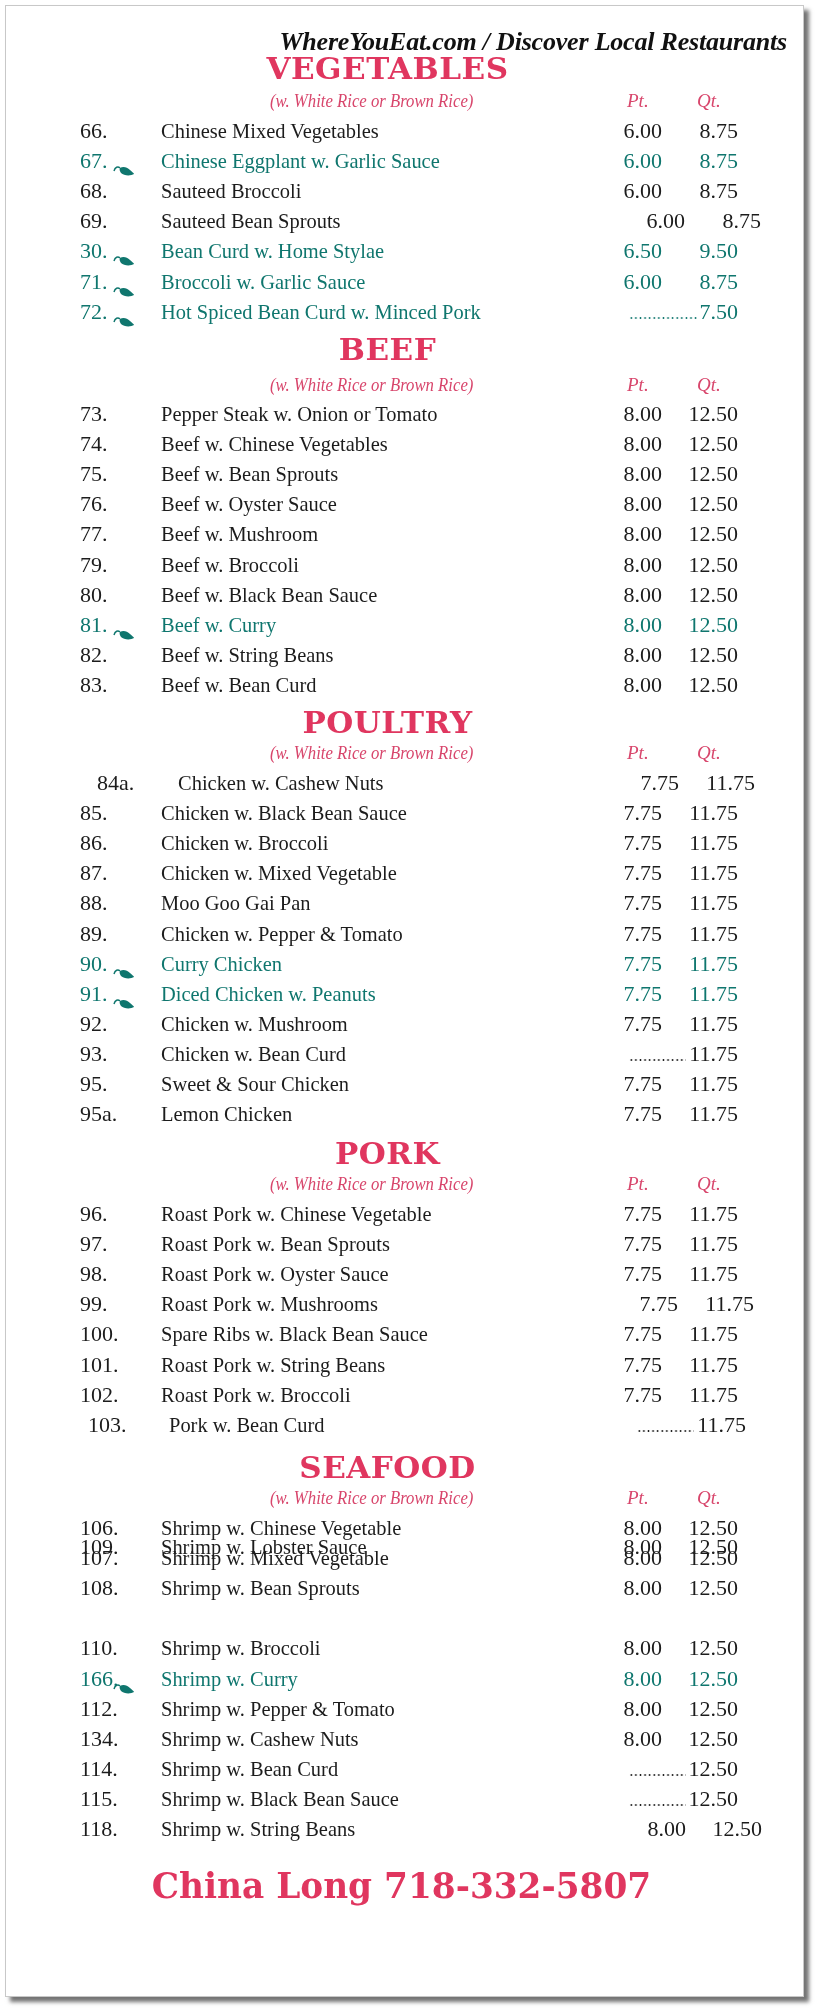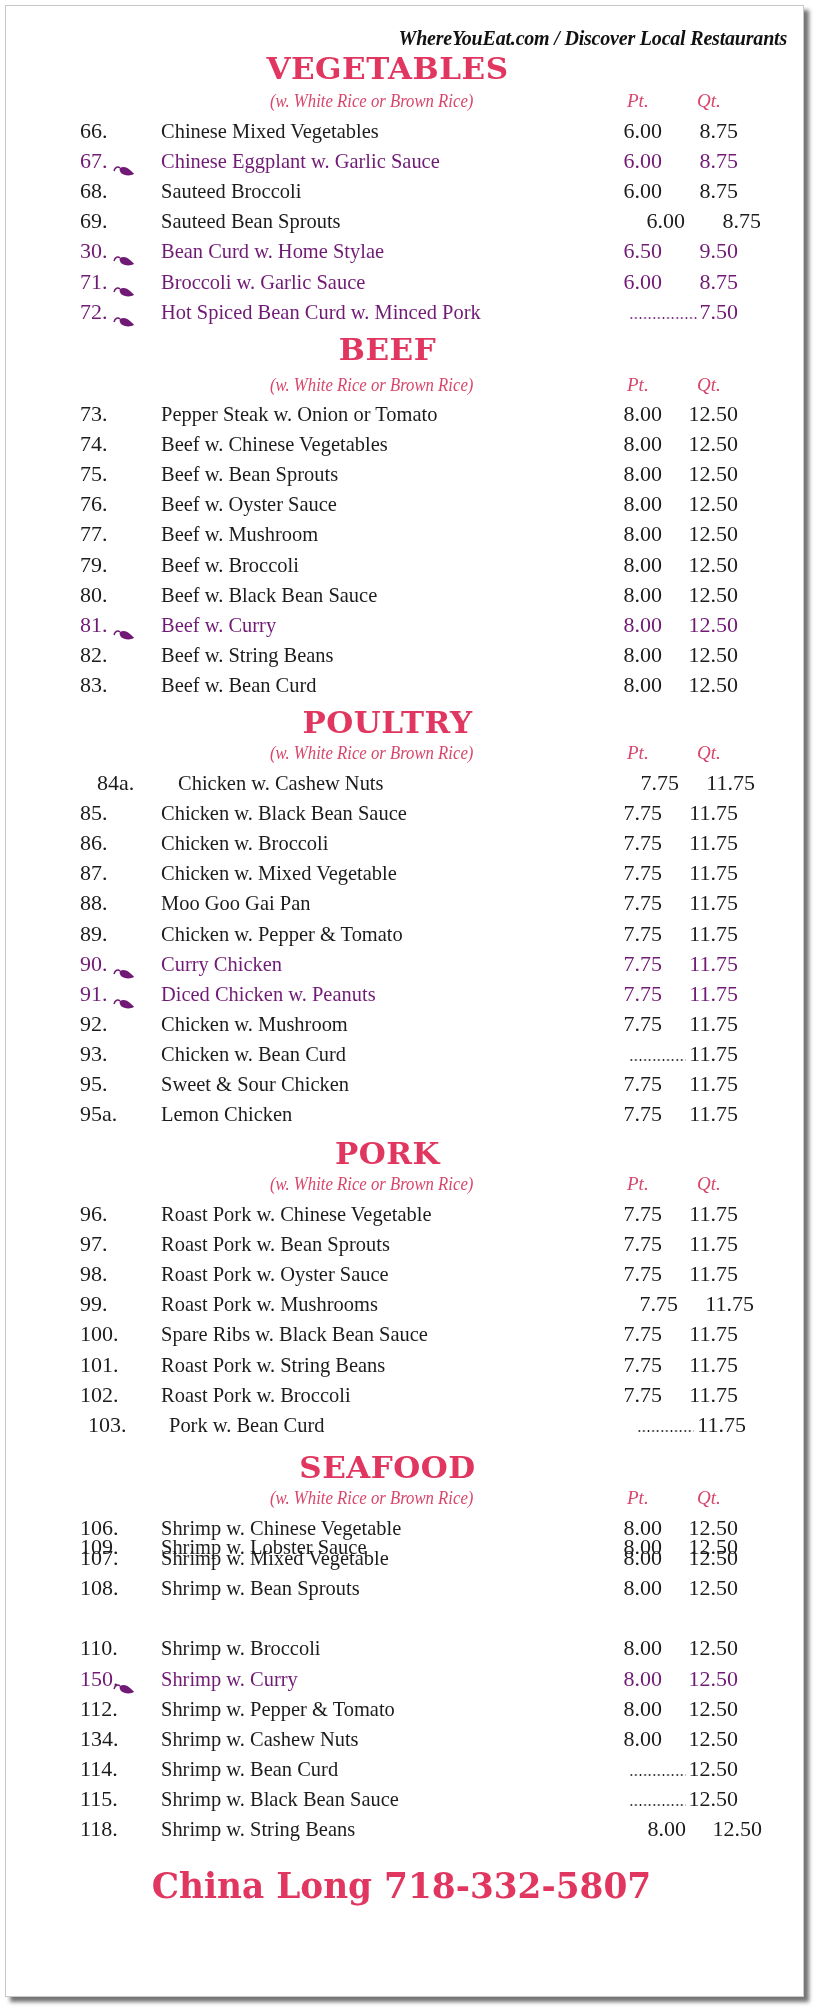--- a/index.html
+++ b/index.html
@@ -5,42 +5,42 @@
     html, body { margin: 0; padding: 0; background: #ffffff; }
     body { width: 815px; height: 2010px; position: relative; overflow: hidden; font-family: "Liberation Serif", serif; }
     .page {
       position: absolute; left: 5px; top: 5px; width: 797px; height: 1990px;
       background: #ffffff; border: 1px solid #c8c8c8;
       box-shadow: 5px 5px 4px rgba(0,0,0,0.55);
     }
     .watermark {
       position: absolute; top: 27px; right: 28px;
       font-family: "Liberation Serif", serif; font-style: italic; font-weight: bold;
-      font-size: 20px; color: #111; letter-spacing: -0.2px; white-space: nowrap;
+      font-size: 26px; color: #111; letter-spacing: -0.2px; white-space: nowrap;
     }
     .sec-title {
       position: absolute; left: 0; width: 815px; text-align: center;
       font-family: "DejaVu Serif", serif; font-weight: bold; font-size: 31px;
       color: #e0365f; letter-spacing: 0.5px; line-height: 34px; transform: translateX(-20px) scaleY(0.95);
     }
     .sec-sub {
       position: absolute; left: 270px; font-family: "Liberation Serif", serif; font-style: italic;
       font-size: 19px; color: #d8466c; line-height: 22px; white-space: nowrap; transform: scaleX(0.88); transform-origin: left center;
     }
     .col-pt, .col-qt {
       position: absolute; font-family: "Liberation Serif", serif; font-style: italic;
       font-size: 19px; color: #d8466c; line-height: 22px;
     }
     .col-pt { left: 627px; }
     .col-qt { left: 697px; }
     .row {
       position: absolute; left: 0; width: 815px; height: 30px;
       font-family: "Liberation Serif", serif; font-size: 22px; line-height: 30px; color: #1c1c1c; text-decoration: underline;
     }
-    .row.hot { color: #701a75; }
+    .row.hot { color: #0f766e; }
     .row .num { position: absolute; left: 80px; white-space: nowrap; }
     .row .pepper { position: absolute; left: 113px; top: 9px; width: 22px; height: 12px; }
     .row .name {
       position: absolute; left: 161px; width: 500px; white-space: nowrap; overflow: hidden;
       transform: scaleX(0.93); transform-origin: left center;
     }
     .row .pt { position: absolute; right: 153px; text-align: right; }
     .row .qt { position: absolute; right: 77px; text-align: right; }
     .row .dot-fill {
       position: absolute; height: 2px; top: 20px;
@@ -397,21 +397,21 @@
       <span class="qt">12.50</span>
     </div>
     <div class="row" style="top: 1633.4px;">
       <span class="num">110.</span>
       <span class="name">Shrimp w. Broccoli</span>
       <span class="dot-fill"></span>
       <span class="pt">8.00</span>
       <span class="qt">12.50</span>
     </div>
     <div class="row hot" style="top: 1663.5px;">
-      <span class="num">150.</span>
+      <span class="num">166.</span>
       <span class="pepper"><svg viewBox="0 0 22 12" width="22" height="12">
           <path d="M1 6 C2 2,5 1,7 3" fill="none" stroke="currentColor" stroke-width="1.4"></path>
           <path d="M7 3 C10 1,14 2,17 5 C19 7,21 8,21 9 C18 11,11 11,8 8 C7 6,6 5,7 3 Z" fill="currentColor"></path>
         </svg></span>
       <span class="name">Shrimp w. Curry</span>
       <span class="dot-fill"></span>
       <span class="pt">8.00</span>
       <span class="qt">12.50</span>
     </div>
     <div class="row" style="top: 1693.6px;">

